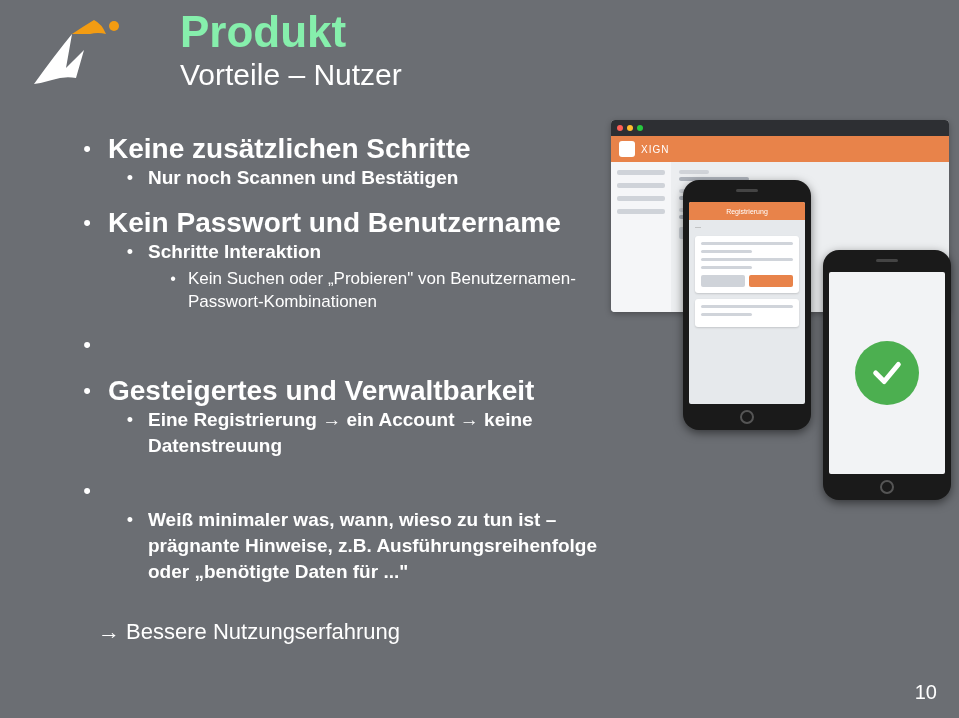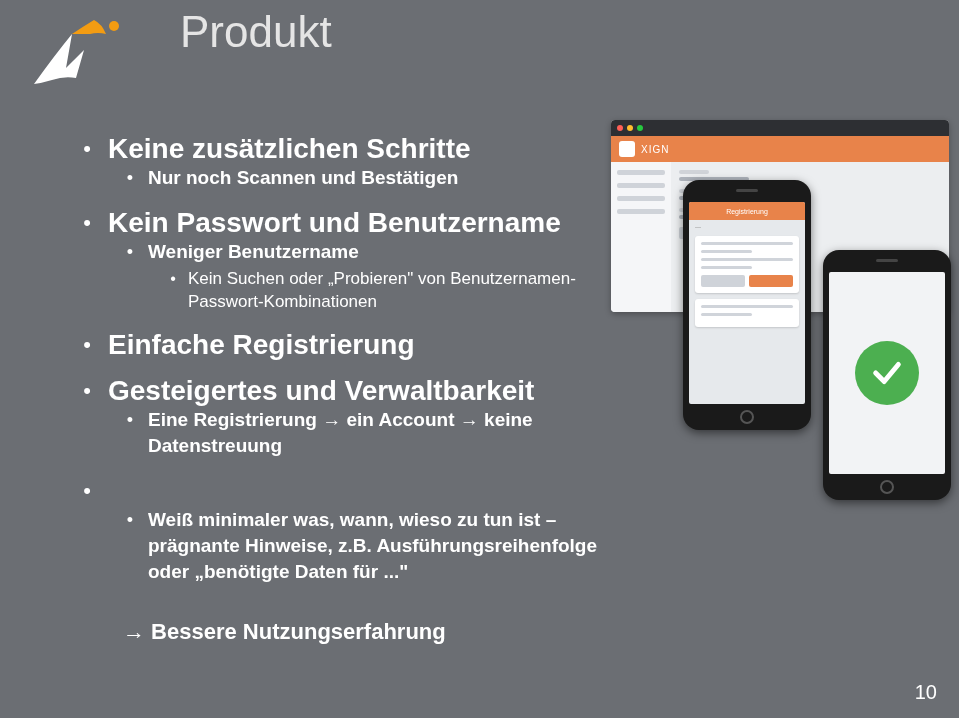--- a/index.html
+++ b/index.html
@@ -20,22 +20,22 @@
     height: 80px;
   }
   .logo svg { width: 100%; height: 100%; }
   .title-block {
     position: absolute;
     top: 8px;
     left: 180px;
   }
   .title {
     font-size: 44px;
-    font-weight: 400;
-    color: #e5e5e5;
+    font-weight: 700;
+    color: #86efac;
     line-height: 1.1;
   }
   .subtitle {
     font-size: 30px;
     font-weight: 400;
     color: #ffffff;
     margin-top: 2px;
   }
   .content {
     position: absolute;
@@ -104,23 +104,23 @@
   .indent-continue {
     font-size: 19px;
     font-weight: 400;
     color: #ffffff;
     line-height: 26px;
     margin-left: 330px;
     margin-top: 0;
   }
   .arrow-line {
     font-size: 22px;
-    font-weight: 700;
-    color: #ffffff;
-    margin-left: 73px;
+    font-weight: 400;
+    color: #ffffff;
+    margin-left: 48px;
     margin-top: 34px;
   }
   .mockups {
     position: absolute;
     top: 120px;
     right: 8px;
     width: 340px;
     height: 390px;
   }
   .browser {
@@ -205,49 +205,49 @@
 <div class="logo">
   <svg viewBox="0 0 120 80">
     <path d="M 20 68 Q 40 40 58 18 Q 55 35 52 52 Q 60 44 70 34 Q 66 48 62 62 Q 50 60 38 64 Q 28 67 20 68 Z" fill="#ffffff"></path>
     <path d="M 58 18 Q 70 10 80 4 Q 88 8 92 18 Q 84 16 76 18 Q 68 18 58 18 Z" fill="#f39c12"></path>
     <circle cx="100" cy="10" r="5" fill="#f39c12"></circle>
   </svg>
 </div>
 
 <div class="title-block">
   <div class="title">Produkt</div>
+  <div class="subtitle">Vorteile – Nutzer</div>
 </div>
 
 <div class="content">
 
   <div class="bullet-l1 first">
     <div class="mark">•</div>
     <div class="text">Keine zusätzlichen Schritte</div>
   </div>
   <div class="bullet-l2">
     <div class="mark">•</div>
     <div class="text">Nur noch Scannen und Bestätigen</div>
   </div>
 
   <div class="bullet-l1">
     <div class="mark">•</div>
     <div class="text">Kein Passwort und Benutzername</div>
   </div>
   <div class="bullet-l2">
     <div class="mark">•</div>
-    <div class="text">Weniger Benutzername</div>
+    <div class="text">Schritte Interaktion</div>
   </div>
   <div class="bullet-l3">
     <div class="mark">•</div>
     <div class="text">Kein Suchen oder „Probieren" von Benutzernamen-Passwort-Kombinationen</div>
   </div>
 
   <div class="bullet-l1">
     <div class="mark">•</div>
-    <div class="text">Einfache Registrierung</div>
   </div>
 
   <div class="bullet-l1">
     <div class="mark">•</div>
     <div class="text">Gesteigertes und Verwaltbarkeit</div>
   </div>
   <div class="bullet-l2">
     <div class="mark">•</div>
     <div class="text">Eine Registrierung → ein Account → keine Datenstreuung</div>
   </div>

